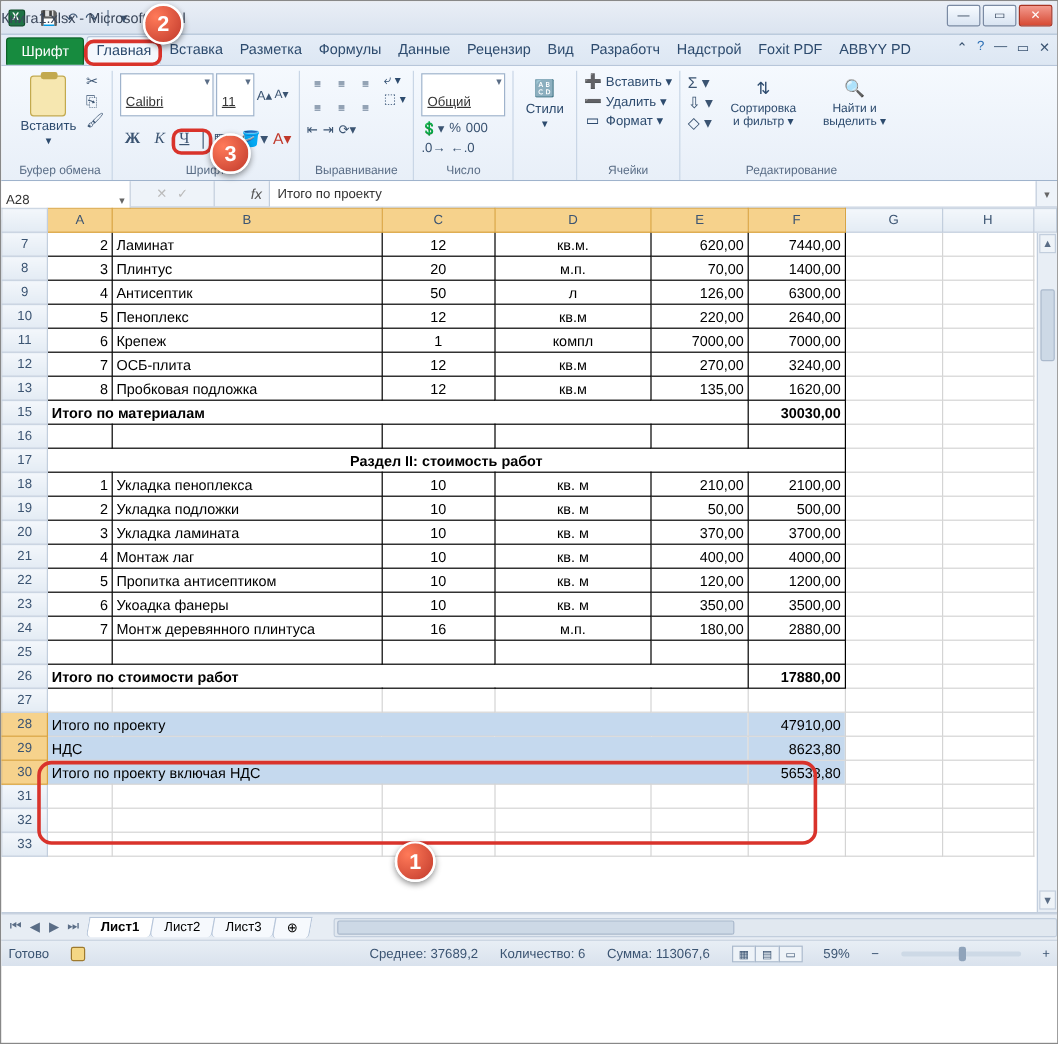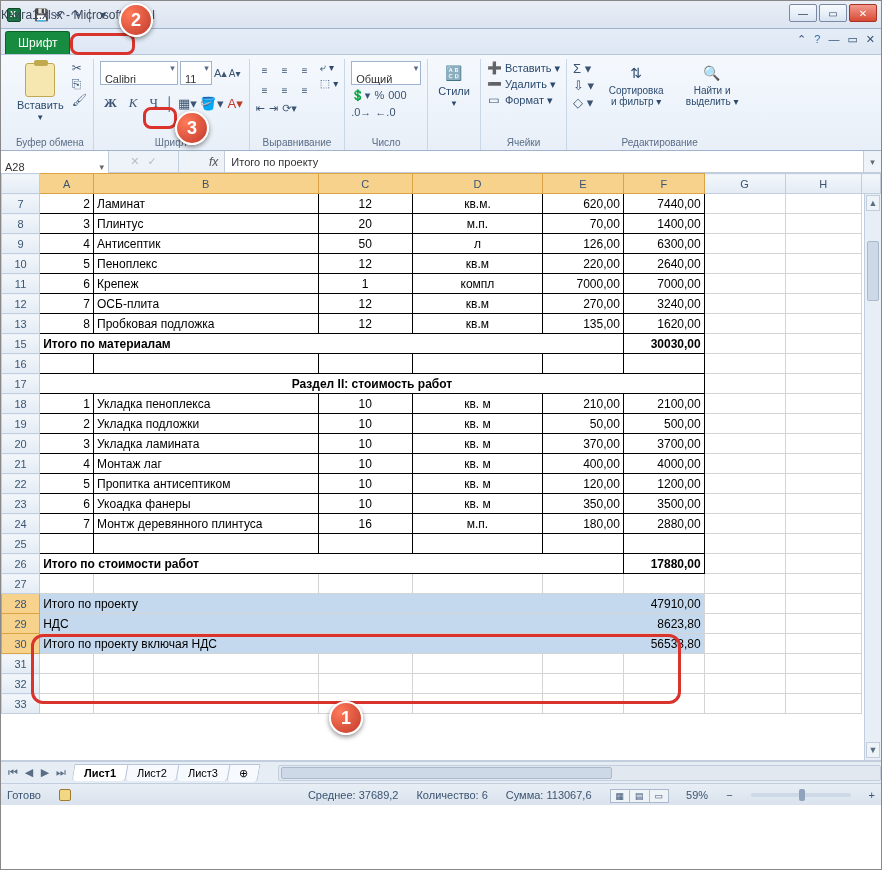--- a/index.html
+++ b/index.html
@@ -67,21 +67,21 @@
   .rgroup .glabel { text-align:center; font-size:10px; color:#5a6d86; margin-top:auto; padding:2px 0 2px;}
   .rgroup .gbody { flex:1; display:flex; align-items:flex-start; gap:4px; padding-top:2px;}
   .vbtn { display:flex; flex-direction:column; align-items:center; gap:2px; font-size:11px; color:#2d4b6e; padding:2px 4px; cursor:default;}
   .icon-box { width:20px;height:20px;display:flex;align-items:center;justify-content:center;font-size:14px;}
   .clipboard-ic{width:30px;height:34px;background:#f6e7b0;border:1px solid #c2a94e;border-radius:3px;position:relative;}
   .clipboard-ic::before{content:"";position:absolute;top:-4px;left:8px;width:14px;height:6px;background:#c2a94e;border-radius:2px;}
   .mini-stack{display:flex;flex-direction:column;gap:2px;font-size:12px;color:#3b5472;}
   .mini-stack span{line-height:14px; cursor:default;}
   
   .font-sel{display:flex;gap:2px;align-items:center;}
-  .combo{height:24px;border:1px solid #9fb3cc;background:#fff;font-size:11px;padding:12px 14px 0 4px;position:relative;color:#333;display:flex;align-items:center;white-space:nowrap;cursor:default;}
+  .combo{height:36px;border:1px solid #9fb3cc;background:#fff;font-size:11px;padding:12px 14px 0 4px;position:relative;color:#333;display:flex;align-items:center;white-space:nowrap;cursor:default;text-decoration:underline;}
   .combo::after{content:"▾";position:absolute;right:2px;top:1px;font-size:9px;color:#5a6d86;}
   .font-row{display:flex;gap:4px;align-items:center;font-size:13px;color:#3b5472;margin-top:4px;}
   .btnlet{border:1px solid transparent;padding:1px 3px;font-family:"Times New Roman",serif;cursor:default;}
   .btnlet.bold{font-weight:bold;}
   .btnlet.ital{font-style:italic;}
   .btnlet.und{text-decoration:underline;}
   
   .aln-grid{display:grid;grid-template-columns:repeat(3,18px);grid-template-rows:repeat(2,18px);gap:2px;}
   .aln-grid span{border:1px solid transparent;display:flex;align-items:center;justify-content:center;font-size:10px;color:#3b5472;cursor:default;}
   
@@ -162,20 +162,33 @@
   <div class="wintitle">Книга1.xlsx - Microsoft Excel</div>
   <div class="winbtns">
     <div class="wb">—</div>
     <div class="wb">▭</div>
     <div class="wb close">✕</div>
   </div>
 </div>
 
 <div class="ribbon-tabs">
   <div class="file-tab">Шрифт</div>
+  <div id="rtabs" style="display: flex;">
+      <div class="tab active">Главная</div>
+      <div class="tab">Вставка</div>
+      <div class="tab">Разметка</div>
+      <div class="tab">Формулы</div>
+      <div class="tab">Данные</div>
+      <div class="tab">Рецензир</div>
+      <div class="tab">Вид</div>
+      <div class="tab">Разработч</div>
+      <div class="tab">Надстрой</div>
+      <div class="tab">Foxit PDF</div>
+      <div class="tab">ABBYY PD</div>
+    </div>
   <div class="right-ctrl">
     <span>⌃</span>
     <span style="color:#2b6fb5;">?</span>
     <span>—</span>
     <span>▭</span>
     <span>✕</span>
   </div>
 </div>
 
 <div class="ribbon">

